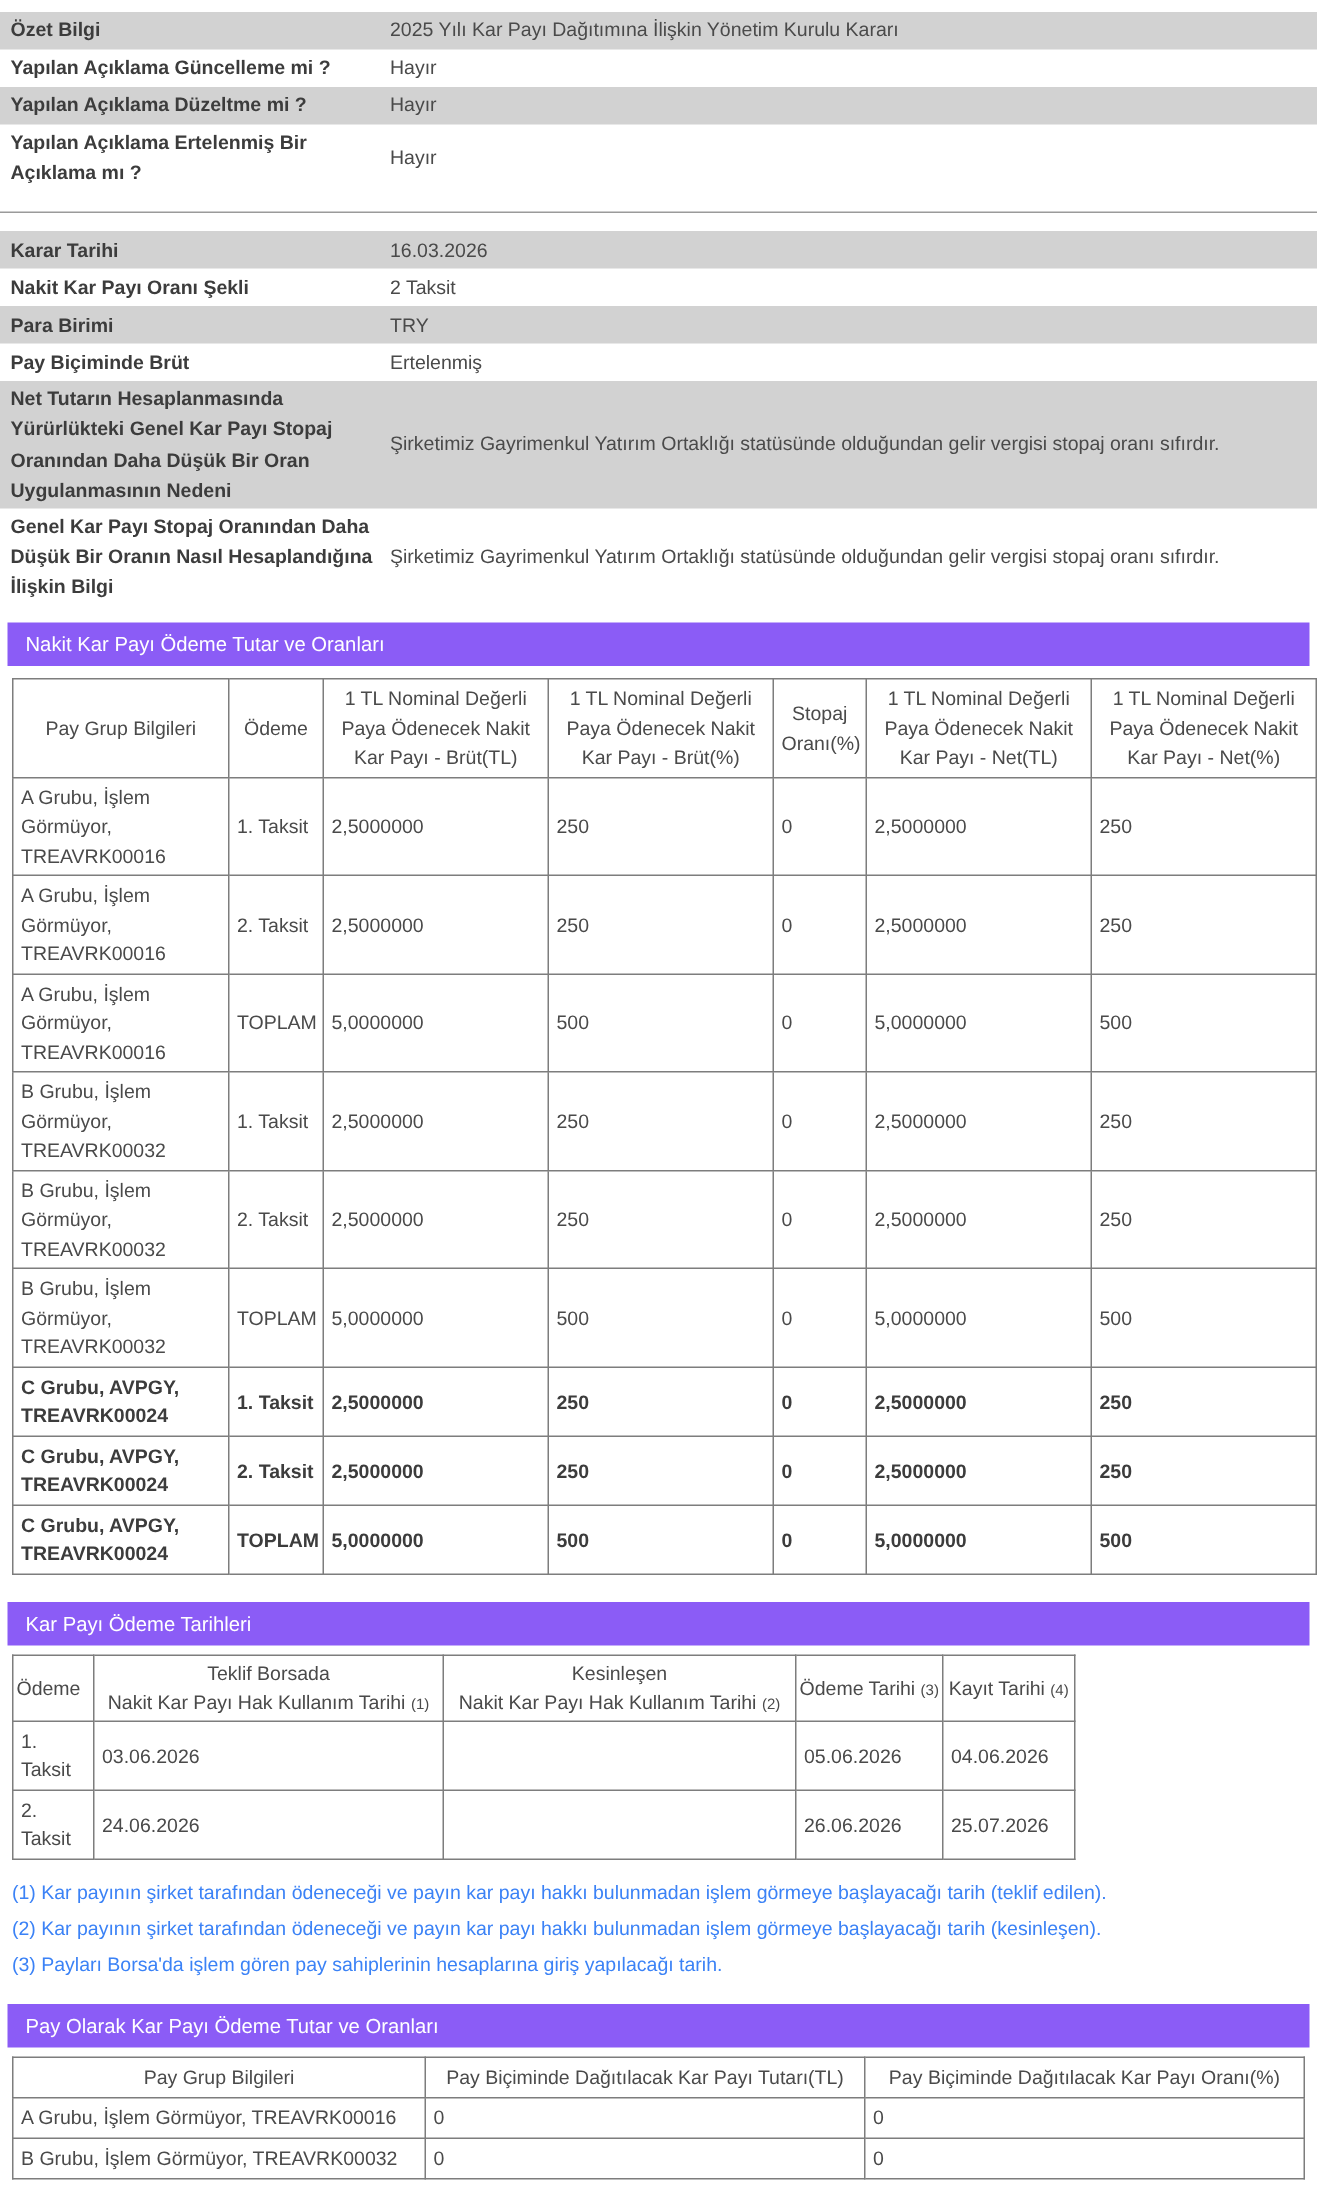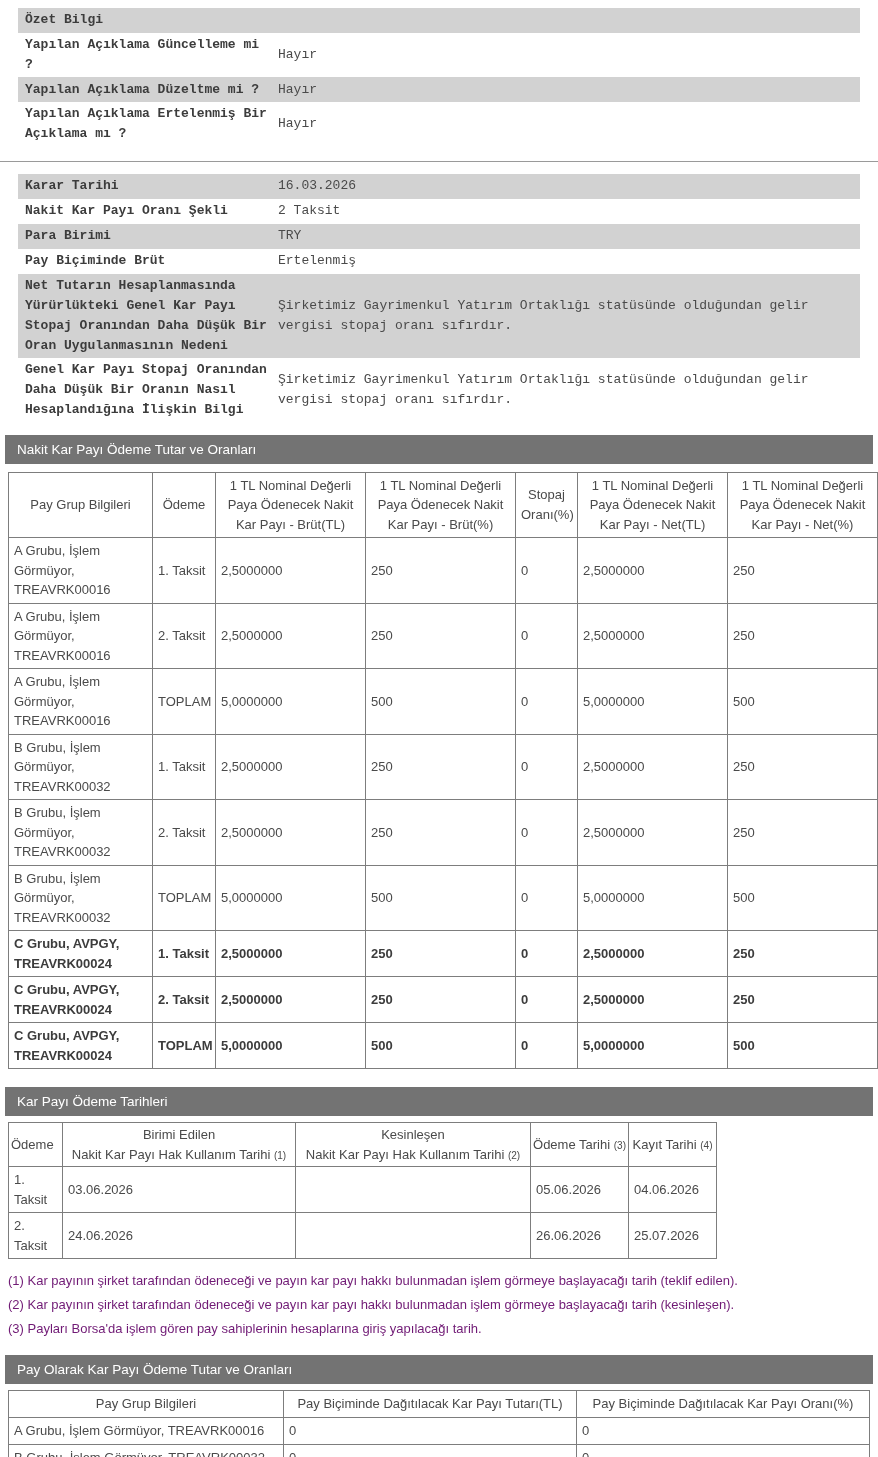--- a/index.html
+++ b/index.html
@@ -4,29 +4,29 @@
 <style>
   * { box-sizing: border-box; margin: 0; padding: 0; }
   html, body { background: #ffffff; }
   body {
     width: 878px; height: 1457px; overflow: hidden;
     font-family: "Liberation Sans", "DejaVu Sans", sans-serif;
     font-size: 13px; color: #4a4a4a;
     padding-top: 8px;
   }
   
-  .kv-block { margin: 0 18px; font-family: Liberation Mono, monospace; }
+  .kv-block { margin: 0 0; }
   .kv-row { display: flex; align-items: center; min-height: 25px; padding: 2px 0 2px 7px; line-height: 1.55; }
   .kv-row.shaded { background: #d2d2d2; }
   .kv-label { flex: 0 0 253px; font-weight: bold; color: #3c3c3c; padding-right: 10px; }
   .kv-value { flex: 1 1 auto; color: #4a4a4a; padding-right: 8px; }
   .divider { border: 0; border-top: 1px solid #9a9a9a; margin: 14px 0 12px 0; }
   
   .section-bar {
-    background: #737373; color: #ffffff; height: 29px; line-height: 29px;
+    background: #8b5cf6; color: #ffffff; height: 29px; line-height: 29px;
     margin: 0 5px; padding-left: 12px; font-size: 13.5px;
   }
   
   table { border-collapse: collapse; table-layout: fixed; margin: 8px 0 10px 8px; }
   th, td { border: 1px solid #7d7d7d; padding: 3px 5px; line-height: 1.5; vertical-align: middle; }
   th { font-weight: normal; text-align: center; color: #4a4a4a; }
   td { color: #4a4a4a; }
   .num { text-align: left; }
   .bold-row td { font-weight: bold; color: #3c3c3c; }
   
@@ -43,30 +43,31 @@
   .t2 col.c-kayit { width: 88px; }
   .t2 th { padding: 2px 2px; }
   .t2 td { height: 27px; }
   .fn-ref { font-size: 10px; }
   .nowrap { white-space: nowrap; }
   
   .t3 { width: 861px; margin-top: 6px; }
   .t3 col.c-group3 { width: 275px; } .t3 col.c-half { width: 293px; }
   .t3 td, .t3 th { height: 27px; }
   
-  .footnotes { margin: 10px 8px 14px 8px; line-height: 24px; color: #701a75; }
+  .footnotes { margin: 10px 8px 14px 8px; line-height: 24px; color: #3b82f6; }
   .spacer-lg { height: 12px; }
   .spacer-md { height: 8px; }
 </style>
 </head>
 <body>
 
 <div class="kv-block">
   <div class="kv-row shaded">
     <div class="kv-label">Özet Bilgi</div>
+    <div class="kv-value">2025 Yılı Kar Payı Dağıtımına İlişkin Yönetim Kurulu Kararı</div>
   </div>
   <div class="kv-row">
     <div class="kv-label">Yapılan Açıklama Güncelleme mi ?</div>
     <div class="kv-value">Hayır</div>
   </div>
   <div class="kv-row shaded">
     <div class="kv-label">Yapılan Açıklama Düzeltme mi ?</div>
     <div class="kv-value">Hayır</div>
   </div>
   <div class="kv-row">
@@ -227,21 +228,21 @@
     <col class="c-pay">
       <col class="c-teklif">
       <col class="c-kesin">
       <col class="c-odtar">
       <col class="c-kayit">
   </colgroup>
   <thead>
     <tr>
       <th style="text-align:left;">Ödeme</th>
       <th>
-        <div>Birimi Edilen</div>
+        <div>Teklif Borsada</div>
         <div><span>Nakit Kar Payı Hak Kullanım Tarihi</span> <span class="fn-ref">(1)</span></div>
       </th>
       <th>
         <div>Kesinleşen</div>
         <div><span>Nakit Kar Payı Hak Kullanım Tarihi</span> <span class="fn-ref">(2)</span></div>
       </th>
       <th class="nowrap"><span>Ödeme Tarihi</span> <span class="fn-ref">(3)</span></th>
       <th class="nowrap"><span>Kayıt Tarihi</span> <span class="fn-ref">(4)</span></th>
     </tr>
   </thead>

